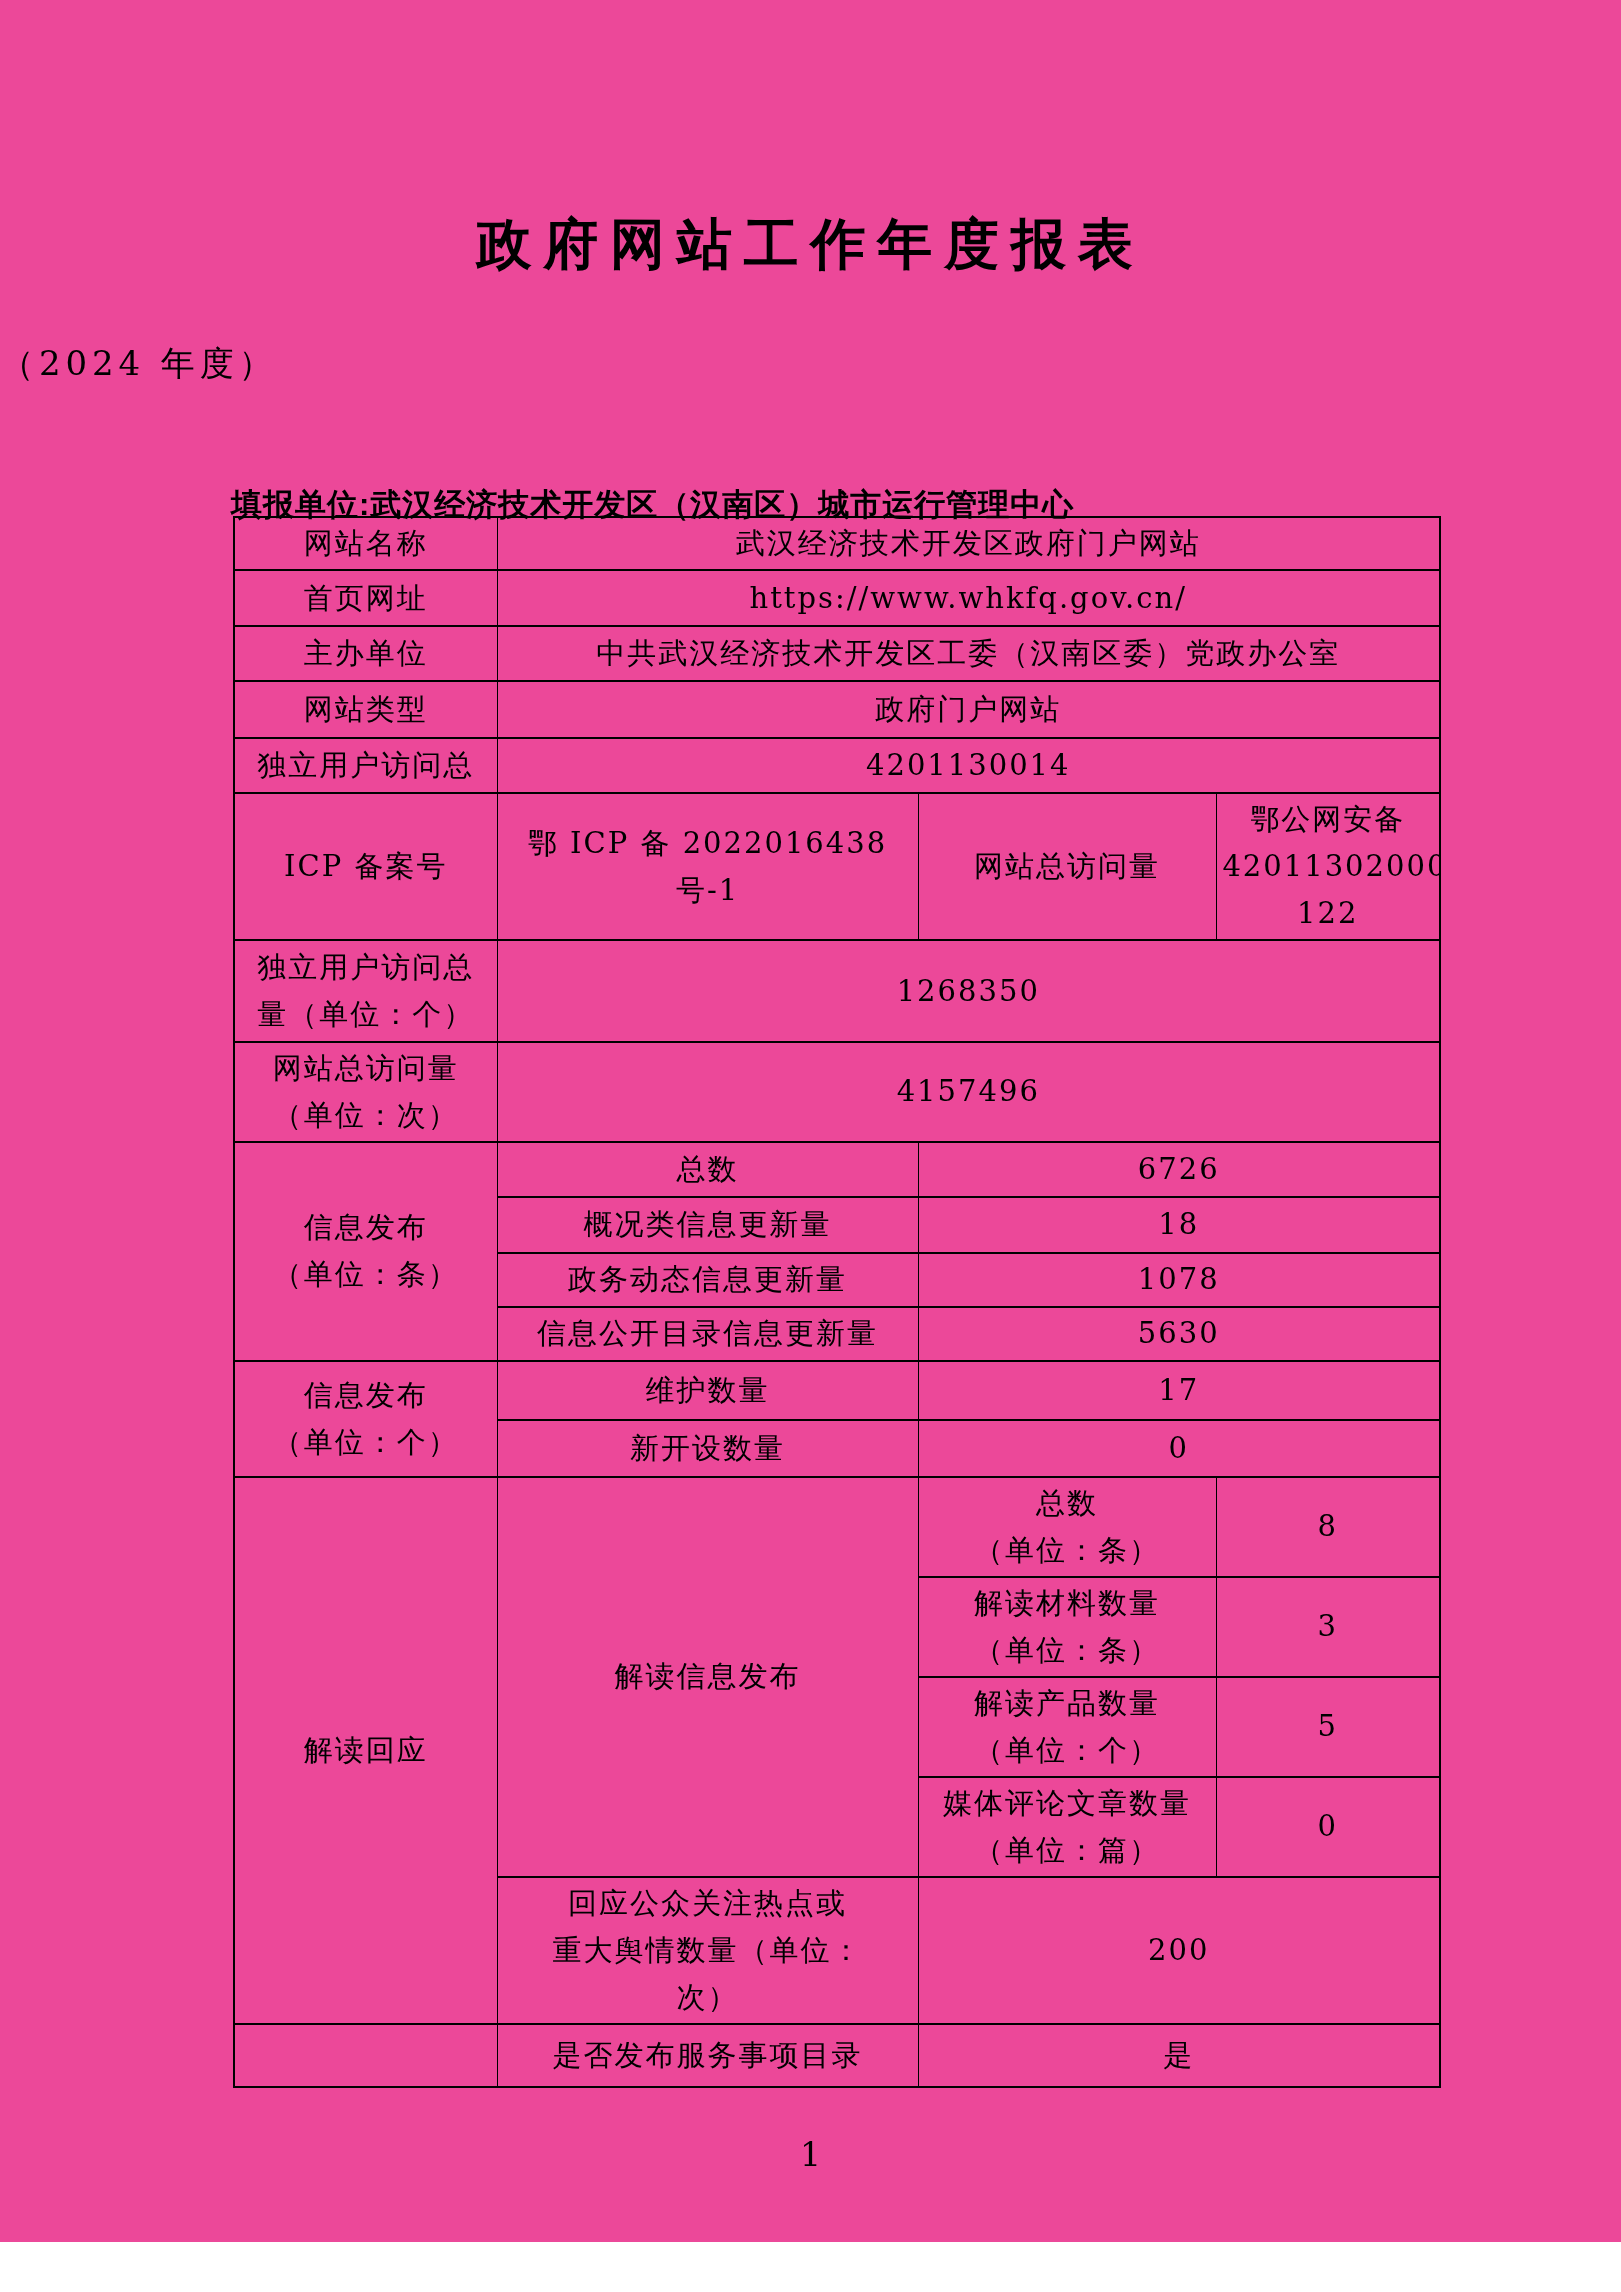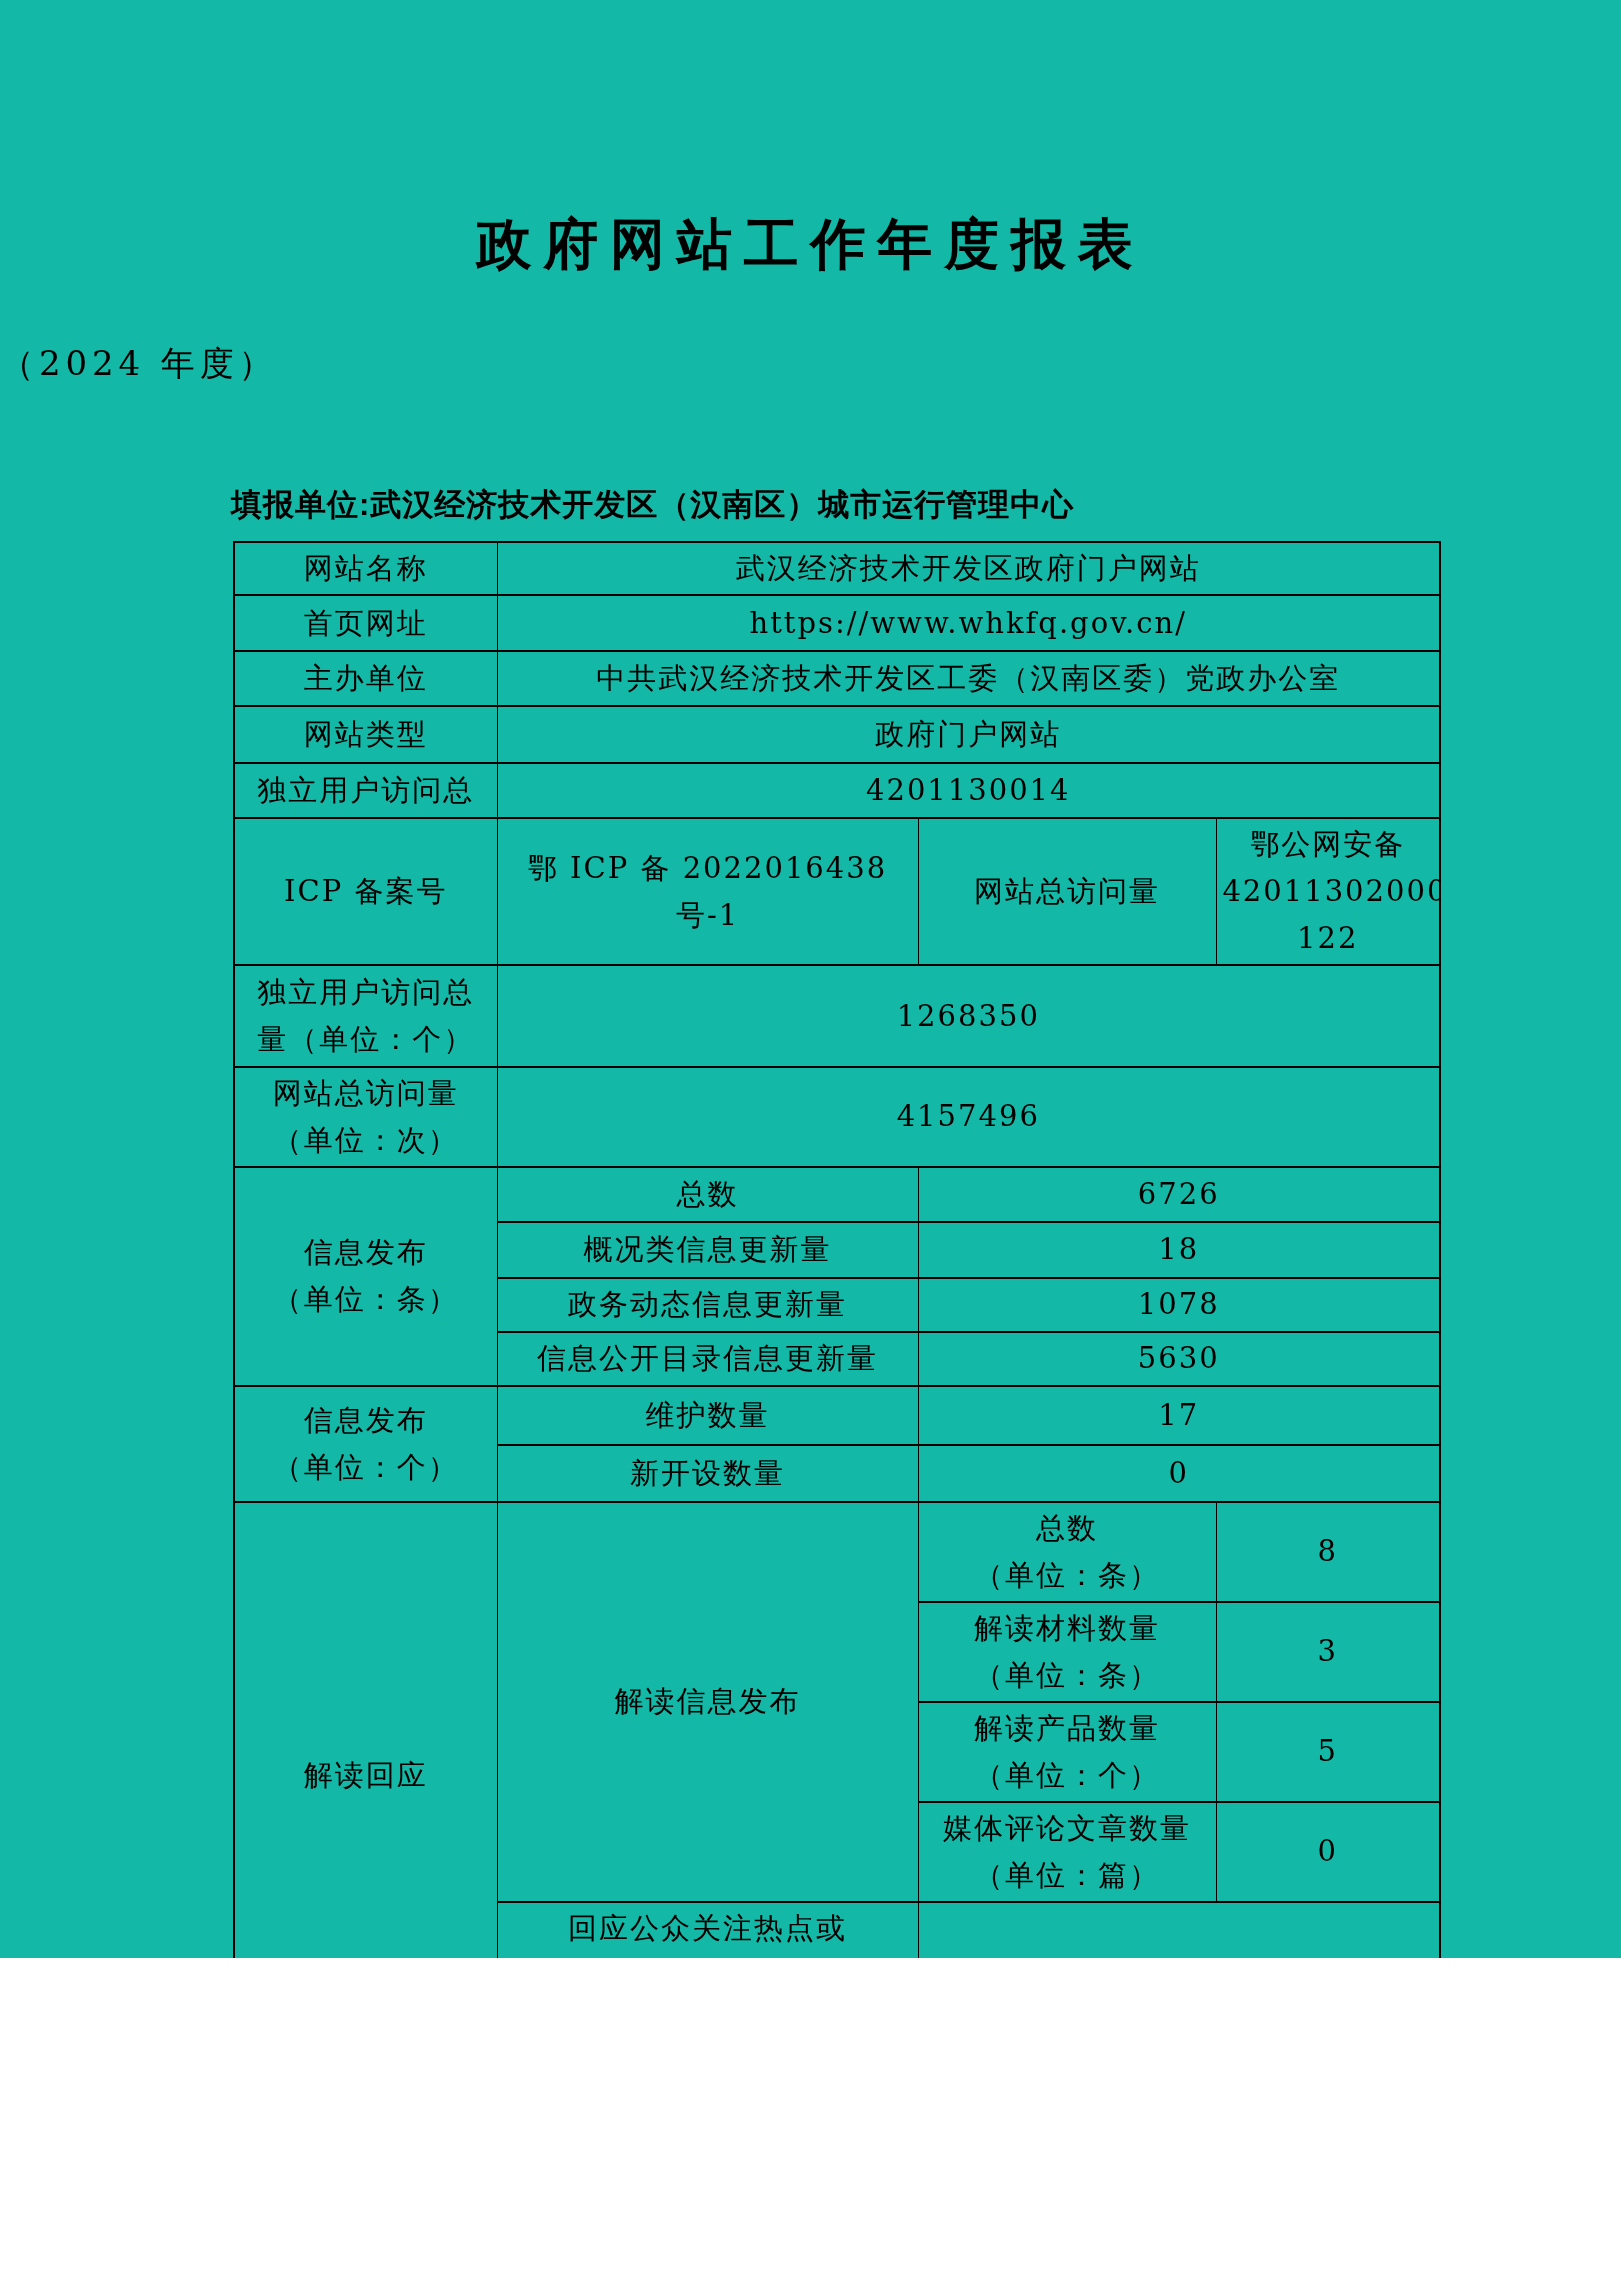--- a/index.html
+++ b/index.html
@@ -1,20 +1,20 @@
 <!DOCTYPE html>
 <html><head>
 <meta charset="utf-8">
 <style>
   html, body { margin: 0; padding: 0; background: #ffffff; }
   .page {
     position: relative;
     width: 1621px;
-    height: 1958px;
-    background: #14b8a6;
+    height: 2242px;
+    background: #ec4899;
     color: #000000;
     overflow: hidden;
     font-family: "DejaVu Serif", "Liberation Serif", serif;
   }
   .doc-title {
     position: absolute;
     top: 214px;
     left: 0;
     width: 100%;
     text-align: center;
@@ -37,21 +37,21 @@
     position: absolute;
     top: 484px;
     left: 231px;
     font-family: Liberation Sans, sans-serif;
     font-weight: bold;
     font-size: 31px;
     letter-spacing: 1px;
   }
   table.report-table {
     position: absolute;
-    top: 541px;
+    top: 516px;
     left: 233px;
     width: 1207px;
     border-collapse: collapse;
     table-layout: fixed;
     font-size: 29px;
   }
   table.report-table, table.report-table td {
     border: 1px solid #000;
   }
   table.report-table { border-width: 2px; }

